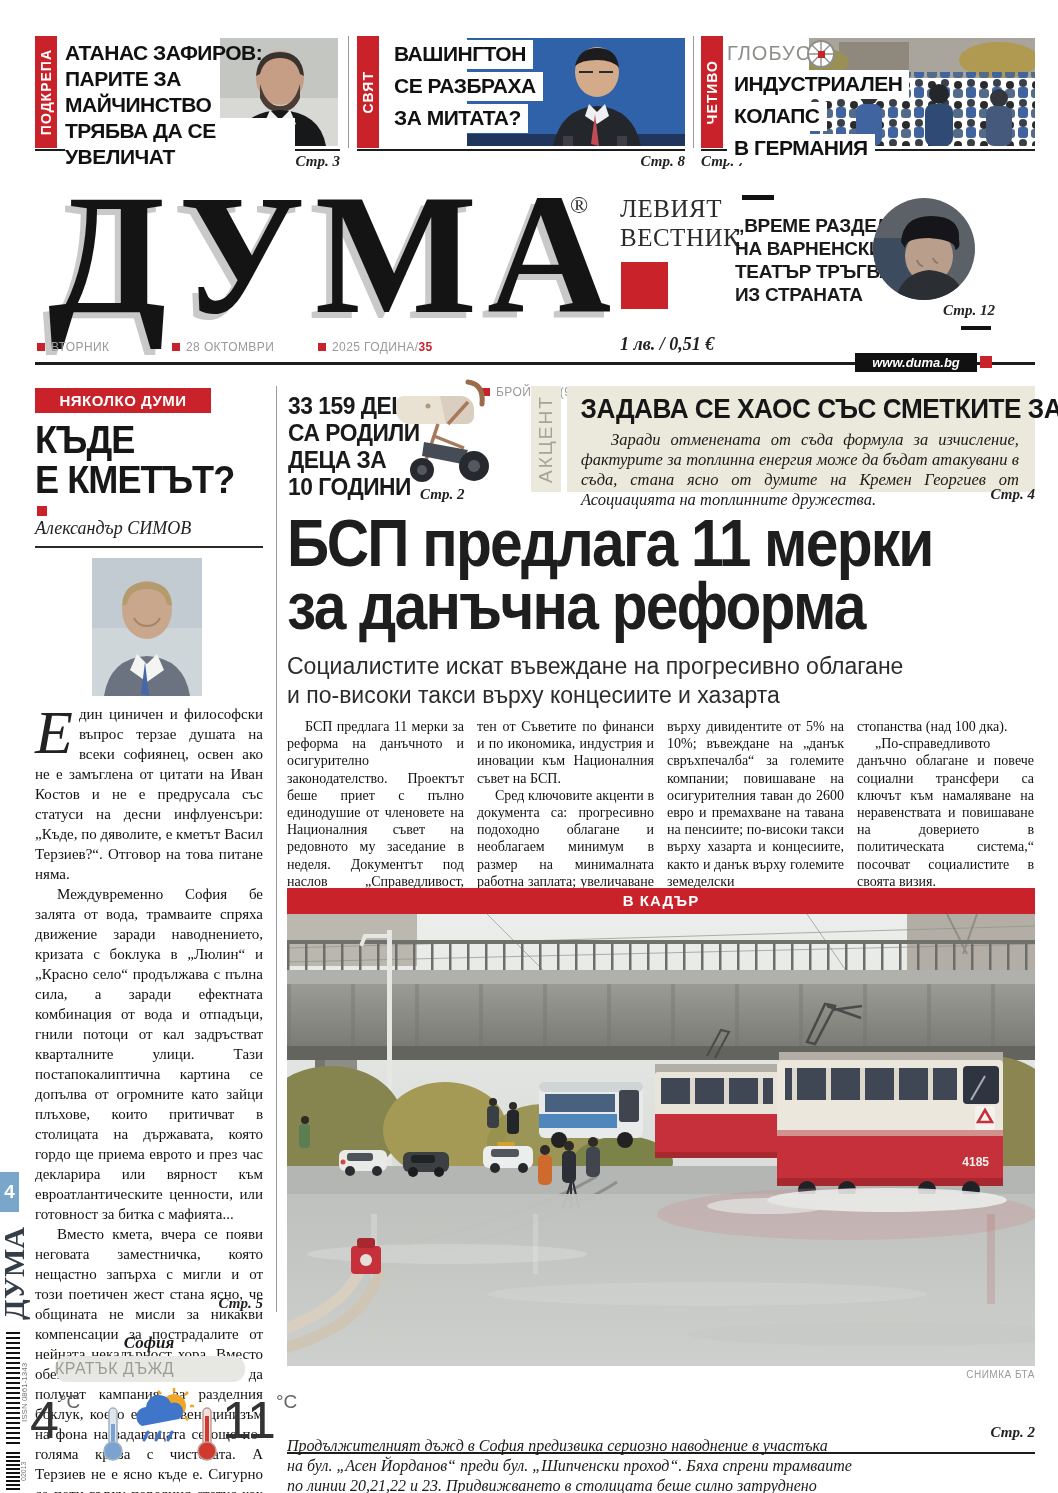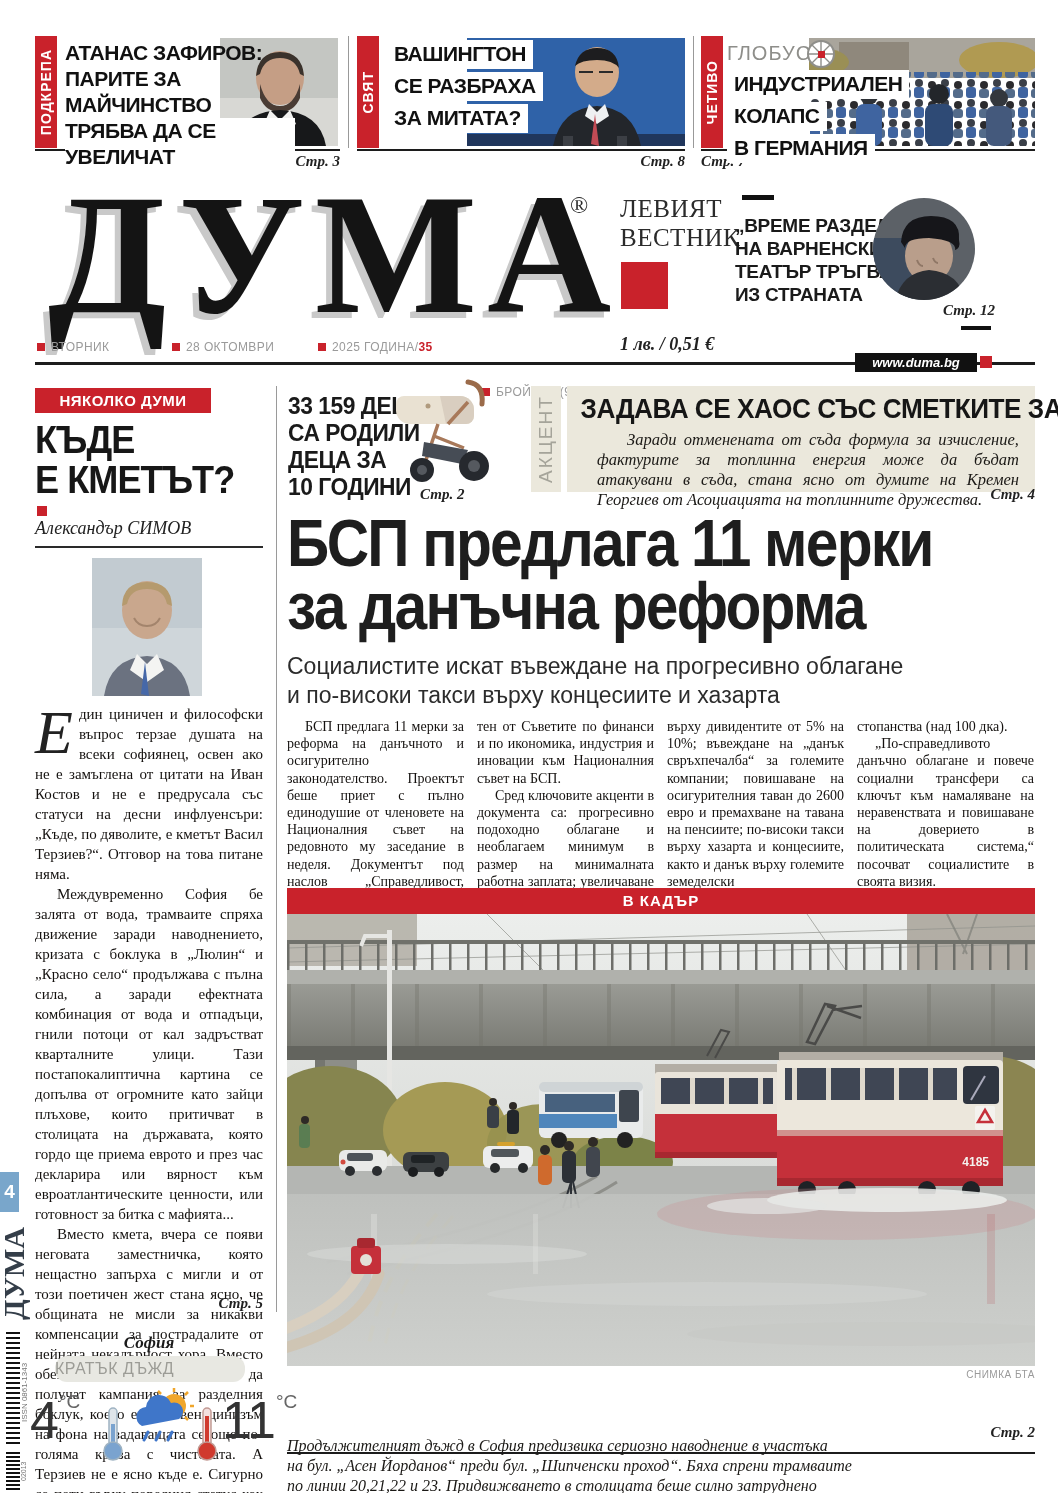--- a/index.html
+++ b/index.html
@@ -272,21 +272,21 @@
         <circle cx="86" cy="90" r="6" fill="#55595f"></circle>
     </svg>
   </div>
   <div class="abs pageref" style="left:420px;top:486px;">Стр. 2</div>
 
   <div class="abs" style="left:531px;top:386px;width:30px;height:106px;background:#ebe8dc;">
     <span class="vlabel" style="width:30px;height:106px;font-size:19px;color:#a5a49a;letter-spacing:2px;display:block;line-height:30px;">АКЦЕНТ</span>
   </div>
   <div class="abs" style="left:567px;top:386px;width:468px;height:106px;background:#ebe8dc;">
     <div class="b cond" style="padding:8px 0 0 14px;font-size:27px;letter-spacing:-0.5px;color:#161616;transform:scaleX(.97);white-space:nowrap;">ЗАДАВА СЕ ХАОС СЪС СМЕТКИТЕ ЗА ПАРНО</div>
-    <div class="serif it" style="padding:5px 16px 0 14px;font-size:16.5px;line-height:20px;text-align:justify;text-indent:30px;color:#1b1916;margin-left:16px;">Заради отменената от съда формула за изчисление, фактурите за топлинна енергия може да бъдат атакувани в съда, стана ясно от думите на Кремен Георгиев от Асоциацията на топлинните дружества.</div>
+    <div class="serif it" style="padding:5px 16px 0 14px;font-size:16.5px;line-height:20px;text-align:justify;text-indent:30px;color:#1b1916;">Заради отменената от съда формула за изчисление, фактурите за топлинна енергия може да бъдат атакувани в съда, стана ясно от думите на Кремен Георгиев от Асоциацията на топлинните дружества.</div>
   </div>
   <div class="abs pageref" style="left:900px;top:486px;width:135px;text-align:right;">Стр. 4</div>
 
   <div class="abs b cond" style="left:287px;top:512px;width:820px;font-size:66px;line-height:63px;letter-spacing:-2px;color:#1e1e1e;transform:scaleX(.89);">
     <div>БСП предлага 11 мерки</div>
     <div>за данъчна реформа</div>
   </div>
   <div class="abs" style="left:287px;top:652px;font-size:23px;line-height:29px;color:#2c2c2c;font-weight:500;">
     <div>Социалистите искат въвеждане на прогресивно облагане</div>
     <div>и по-високи такси върху концесиите и хазарта</div>

